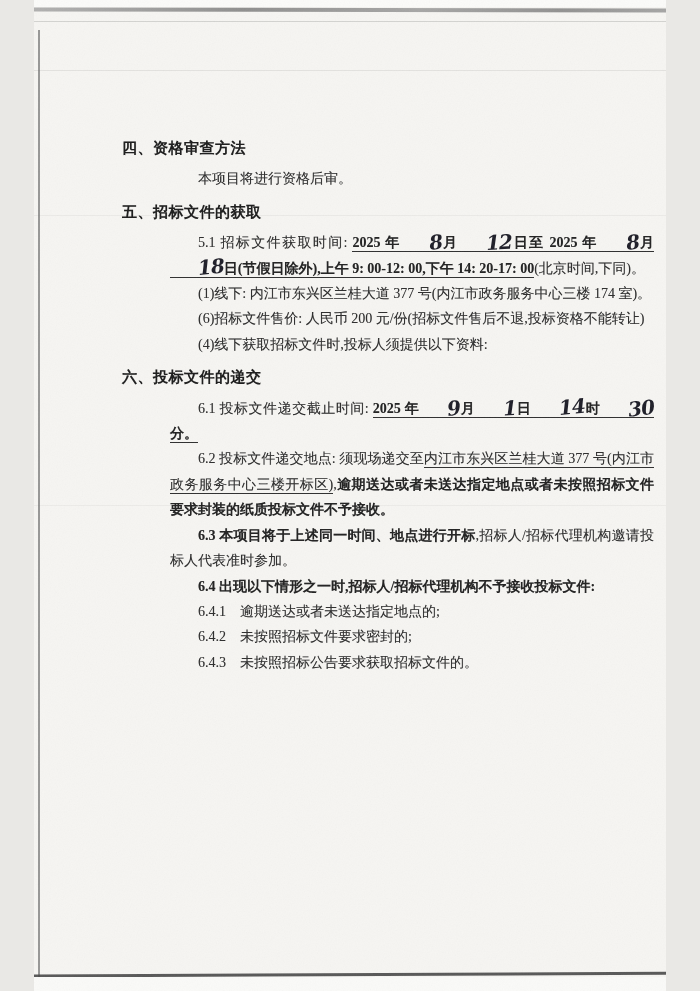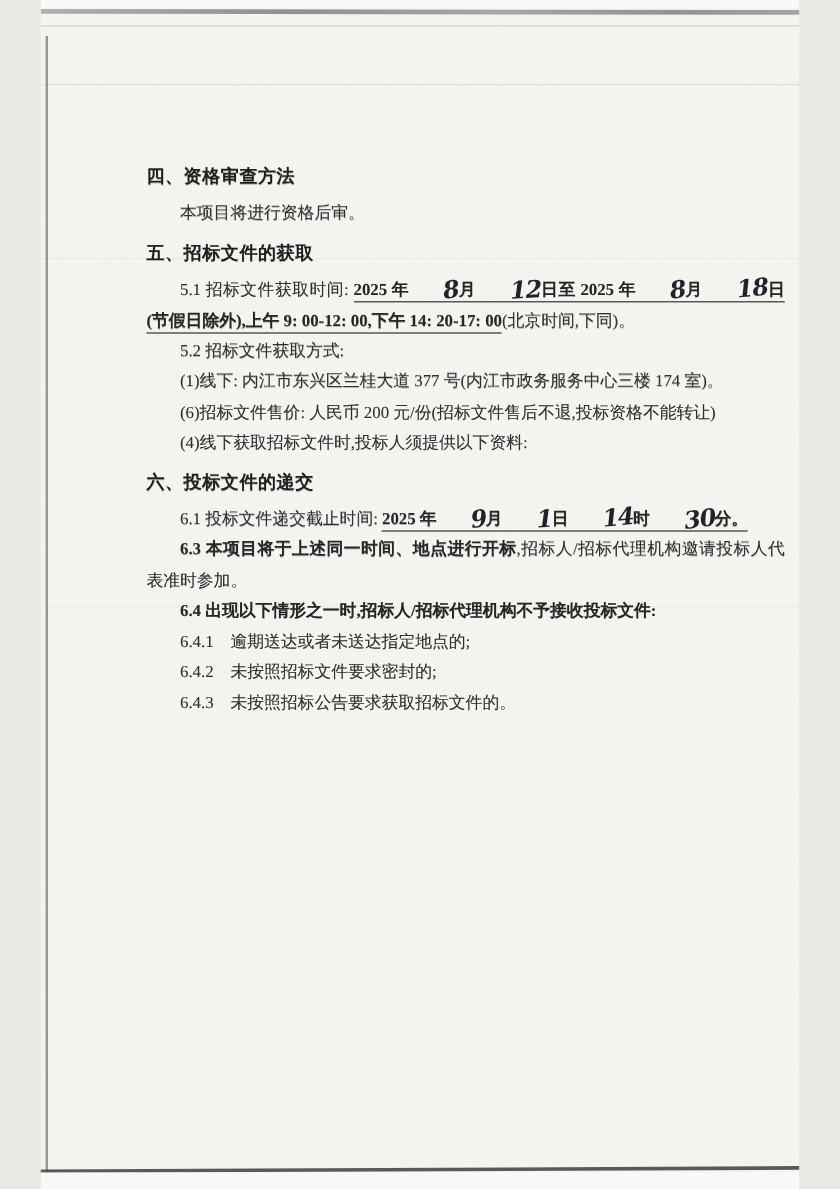--- a/index.html
+++ b/index.html
@@ -8,21 +8,21 @@
     background:#f6f5f2;overflow:hidden;
     font-family:"Liberation Serif","DejaVu Serif",serif;
   }
   .content{
     position:absolute;left:88px;top:136px;width:532px;
     color:#2d2d2d;font-size:14px;line-height:25.4px;
     text-align:justify;
     text-shadow:0.2px 0.2px 0.3px rgba(70,70,70,.35);
   }
   .para{margin:0;}
-  .indent{text-indent:2em;}
+  .indent{text-indent:2em;margin-left:48px;}
   .h{
     font-weight:bold;font-size:15px;color:#1c1c1c;
     margin:8px 0 5px;letter-spacing:.5px;text-indent:0;
   }
   .h.first{margin-top:0;}
   .u{border-bottom:1.5px solid #2f2f2f;padding-bottom:1px;}
   .b{font-weight:bold;color:#222;}
   .hw{
     display:inline-block;
     font-family:"DejaVu Serif",serif;font-style:italic;
@@ -73,34 +73,34 @@
   <div class="content">
 
     <p class="para h first">四、资格审查方法</p>
 
     <p class="para indent">本项目将进行资格后审。</p>
 
     <p class="para h">五、招标文件的获取</p>
 
     <p class="para indent"><span>5.1 招标文件获取时间: </span><span class="u b"><span>2025 年</span><span class="hw hw-a">8</span><span>月</span><span class="hw hw-b">12</span><span>日至 2025 年</span><span class="hw hw-a">8</span><span>月</span><span class="hw hw-c">18</span><span>日(节假日除外),</span><span>上午 9: 00-12: 00,下午 14: 20-17: 00</span></span><span>(北京时间,下同)。</span></p>
 
-    <p class="para indent">5.2 招标文件获取方式:</p>
 
     <p class="para indent">(1)线下: 内江市东兴区兰桂大道 377 号(内江市政务服务中心三楼 174 室)。</p>
 
 
     <p class="para indent">(6)招标文件售价: 人民币 200 元/份(招标文件售后不退,投标资格不能转让)</p>
 
     <p class="para indent">(4)线下获取招标文件时,投标人须提供以下资料:</p>
 
 
     <p class="para h">六、投标文件的递交</p>
 
     <p class="para indent"><span>6.1 投标文件递交截止时间: </span><span class="u b"><span>2025 年</span><span class="hw hw-a">9</span><span>月</span><span class="hw hw-b">1</span><span>日</span><span class="hw hw-c">14</span><span>时</span><span class="hw hw-a">30</span><span>分。</span></span></p>
 
+    <p class="para indent"><span>6.2 投标文件递交地点: 须现场递交至</span><span class="u">内江市东兴区兰桂大道 377 号(内江市政务服务中心三楼开标区)</span><span>,</span><span class="b">逾期送达或者未送达指定地点或者未按照招标文件要求封装的纸质投标文件不予接收。</span></p>
 
     <p class="para indent"><span class="b">6.3 本项目将于上述同一时间、地点进行开标</span><span>,招标人/招标代理机构邀请投标人代表准时参加。</span></p>
 
     <p class="para indent b">6.4 出现以下情形之一时,招标人/招标代理机构不予接收投标文件:</p>
 
     <p class="para indent">6.4.1　逾期送达或者未送达指定地点的;</p>
 
     <p class="para indent">6.4.2　未按照招标文件要求密封的;</p>
 
     <p class="para indent">6.4.3　未按照招标公告要求获取招标文件的。</p>

